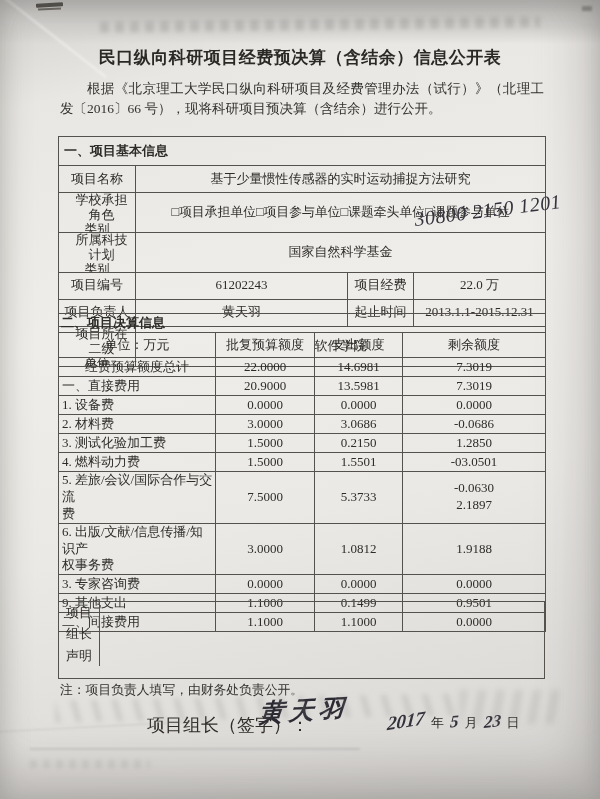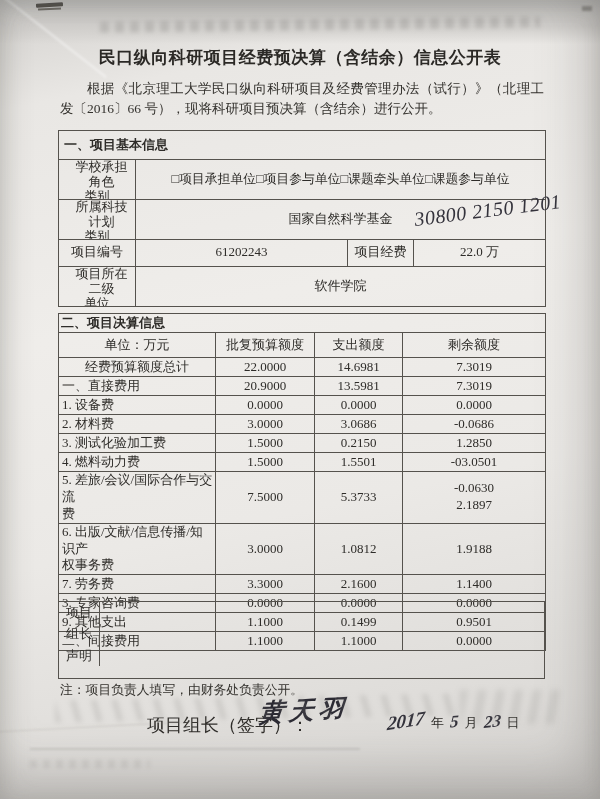--- a/index.html
+++ b/index.html
@@ -34,21 +34,21 @@
   .bleed-b4{top:760px;left:30px;width:120px;height:8px;opacity:.18;filter:blur(2px);
     background:repeating-linear-gradient(90deg,#8c8a86 0 7px,rgba(140,138,134,0) 7px 13px);}
   
   .doc-title{position:absolute;top:46px;left:0;width:600px;text-align:center;
     font-size:17px;font-weight:bold;letter-spacing:.5px;color:#2b2926;}
   .intro{position:absolute;top:79px;left:60px;width:484px;font-size:13.5px;line-height:1.45;
     text-indent:2em;text-align:justify;color:#33312d;}
   table{border-collapse:collapse;table-layout:fixed;}
   td{border:1px solid #55524d;font-size:13px;line-height:1.3;padding:0 2px;overflow:hidden;
      text-align:center;vertical-align:middle;color:#2e2c29;}
-  .tblA{position:absolute;top:130px;left:58px;width:487px;}
+  .tblA{position:absolute;top:136px;left:58px;width:487px;}
   .tblB{position:absolute;top:313px;left:58px;width:487px;}
   td.sec-hdr{font-weight:bold;text-align:left;padding:1px 5px;font-size:13px;height:16px;}
   .tblA td{height:26px;}
   .tblA tr.rA2 td{height:28px;} .tblA tr.rA3 td{height:26px;}
   .lbl2 .l1{display:block;line-height:1.15;margin-left:9px;}
   .lbl2 .l2{display:block;height:9px;line-height:13px;overflow:hidden;font-size:12.5px;}
   .opts{font-size:12.8px;letter-spacing:0;}
   .num{font-size:13px;}
   .tblB td{height:18px;padding:0 2px;}
   .tblB tr.colhdr td{height:24px;}
@@ -93,39 +93,49 @@
   <colgroup>
       <col style="width:77px">
       <col style="width:212px">
       <col style="width:66px">
       <col style="width:132px">
     </colgroup>
   <tbody>
       <tr>
         <td class="sec-hdr" colspan="4">一、项目基本信息</td>
       </tr>
+  <tr>
+    <td>项目名称</td>
+    <td colspan="3">基于少量惯性传感器的实时运动捕捉方法研究</td>
+  </tr>
   <tr class="rA2">
     <td class="lbl2">
       <span class="l1">学校承担角色</span>
       <span class="l2">类别</span>
     </td>
     <td colspan="3" class="opts">□项目承担单位□项目参与单位□课题牵头单位□课题参与单位</td>
   </tr>
   <tr class="rA3">
     <td class="lbl2">
       <span class="l1">所属科技计划</span>
       <span class="l2">类别</span>
     </td>
     <td colspan="3">国家自然科学基金</td>
   </tr>
   <tr>
     <td>项目编号</td>
     <td class="num">61202243</td>
     <td>项目经费</td>
     <td class="num">22.0 万</td>
+  </tr>
+  <tr>
+    <td>项目负责人</td>
+    <td>黄天羽</td>
+    <td>起止时间</td>
+    <td class="num">2013.1.1-2015.12.31</td>
   </tr>
   <tr>
     <td class="lbl2">
       <span class="l1">项目所在二级</span>
       <span class="l2">单位</span>
     </td>
     <td colspan="3">软件学院</td>
   </tr>
 </tbody>
   </table>
@@ -192,26 +202,20 @@
     <td class="num">5.3733</td>
     <td class="num val">-0.0630
 2.1897</td>
   </tr>
   <tr class="dbl">
     <td class="row-label">6. 出版/文献/信息传播/知识产
 权事务费</td>
     <td class="num">3.0000</td>
     <td class="num">1.0812</td>
     <td class="num">1.9188</td>
-  </tr>
-  <tr>
-    <td class="row-label">7. 劳务费</td>
-    <td class="num">3.3000</td>
-    <td class="num">2.1600</td>
-    <td class="num">1.1400</td>
   </tr>
   <tr>
     <td class="row-label">3. 专家咨询费</td>
     <td class="num">0.0000</td>
     <td class="num">0.0000</td>
     <td class="num">0.0000</td>
   </tr>
   <tr>
     <td class="row-label">9. 其他支出</td>
     <td class="num">1.1000</td>

